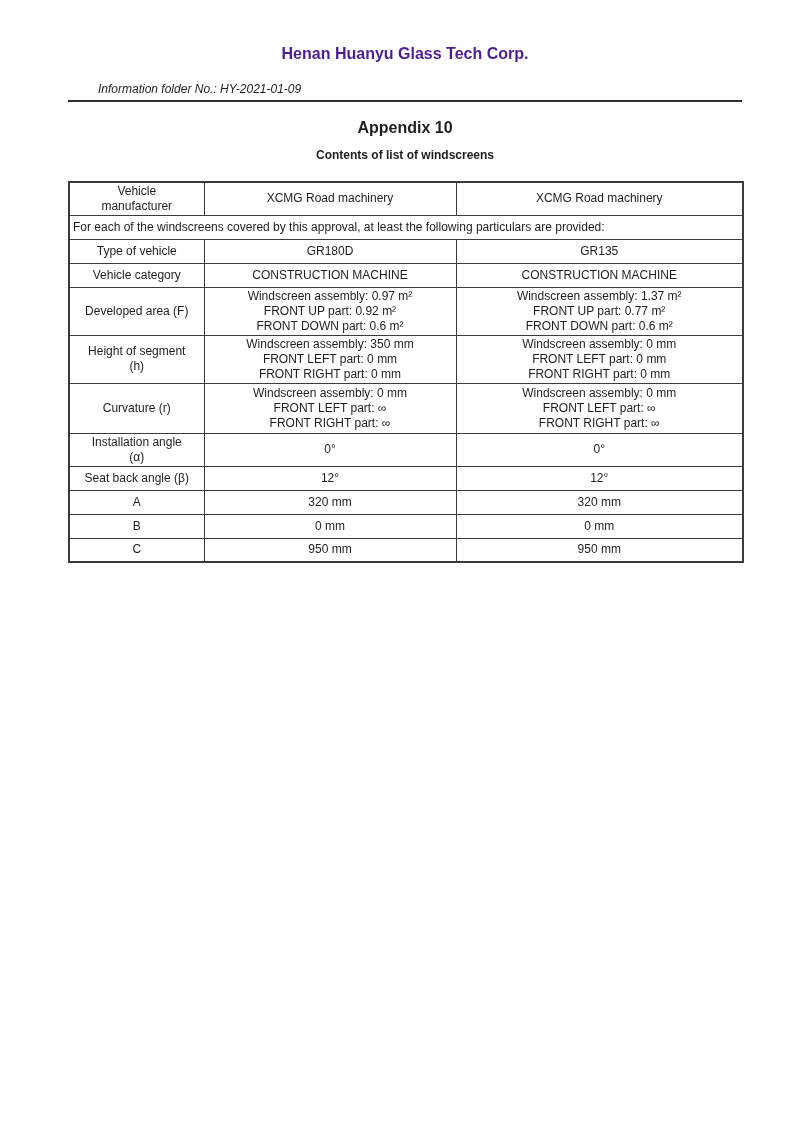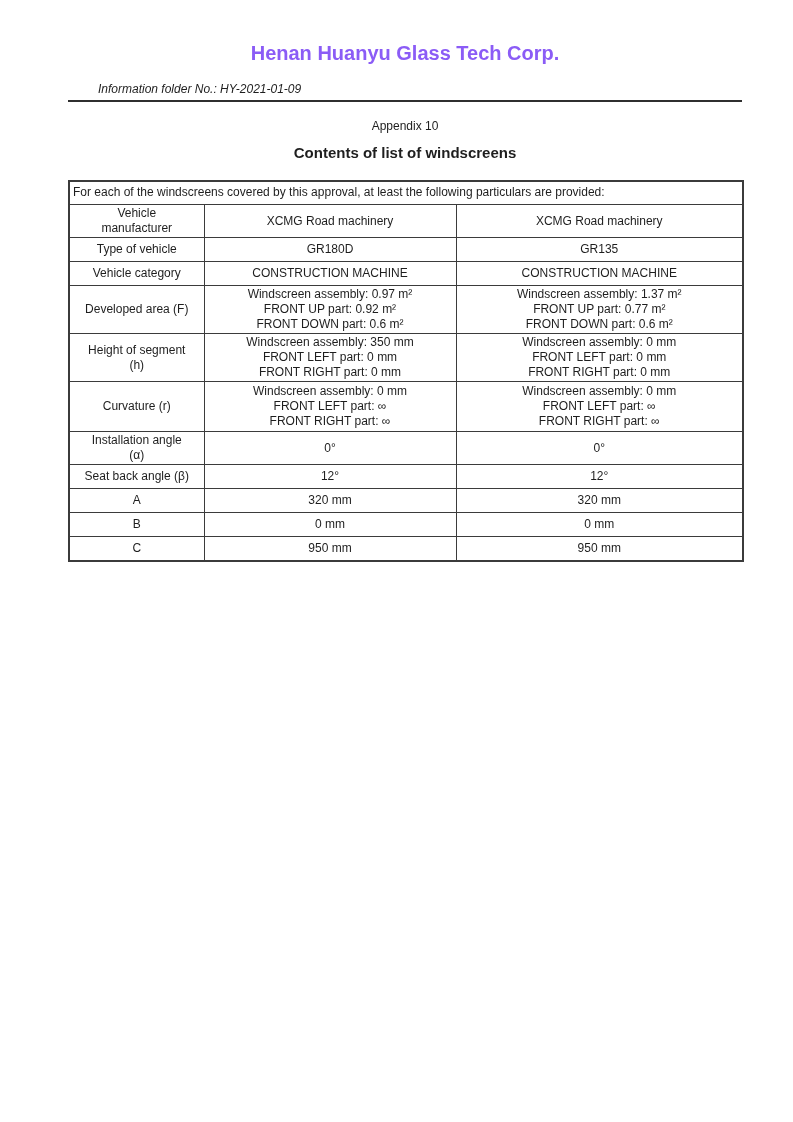--- a/index.html
+++ b/index.html
@@ -15,49 +15,49 @@
     width: 793px; height: 1122px;
     background: #ffffff;
     padding-top: 44px;
   }
   .content {
     margin-left: 68px;
     width: 674px;
   }
   .doc-title {
     text-align: center;
-    font-size: 20px;
+    font-size: 16px;
     font-weight: bold;
     line-height: 19px;
-    color: #8b5cf6;
+    color: #4c1d95;
   }
   .info-row {
     display: flex;
     justify-content: space-between;
     align-items: flex-start;
     margin-top: 19px;
     font-size: 12px;
     line-height: 14.5px;
   }
   .info-left { padding-left: 30px; font-style: italic; }
   .info-right { text-align: right; }
   .rule {
     border-top: 2px solid #2f2f2f;
     margin-top: 3px;
   }
   .appendix-title {
     margin-top: 17px;
     text-align: center;
-    font-size: 12px;
-    font-weight: normal;
+    font-size: 16px;
+    font-weight: bold;
   }
   .table-title {
     margin-top: 11px;
     text-align: center;
-    font-size: 15px;
+    font-size: 12px;
     font-weight: bold;
   }
   table.spec-table {
     margin-top: 19px;
     border-collapse: collapse;
     table-layout: fixed;
     width: 674px;
     border: 2px solid #3b3b3b;
   }
   table.spec-table td {
@@ -89,34 +89,34 @@
     <div class="appendix-title">Appendix 10</div>
     <div class="table-title">Contents of list of windscreens</div>
 
     <table class="spec-table">
       <colgroup>
         <col style="width:135px">
         <col style="width:252px">
         <col style="width:287px">
       </colgroup>
       <tbody>
-          <tr style="height: 24px;">
-            <td colspan="3" class="full-cell align-left">For each of the windscreens covered by this approval, at least the following particulars are provided:</td>
-          </tr>
           <tr style="height: 32px;">
             <td class="label-cell">
               <div>Vehicle</div>
               <div>manufacturer</div>
             </td>
             <td class="value-cell">
               <div>XCMG Road machinery</div>
             </td>
             <td class="value-cell">
               <div>XCMG Road machinery</div>
             </td>
+          </tr>
+          <tr style="height: 24px;">
+            <td colspan="3" class="full-cell align-left">For each of the windscreens covered by this approval, at least the following particulars are provided:</td>
           </tr>
           <tr style="height: 24px;">
             <td class="label-cell">
               <div>Type of vehicle</div>
             </td>
             <td class="value-cell">
               <div>GR180D</div>
             </td>
             <td class="value-cell">
               <div>GR135</div>

